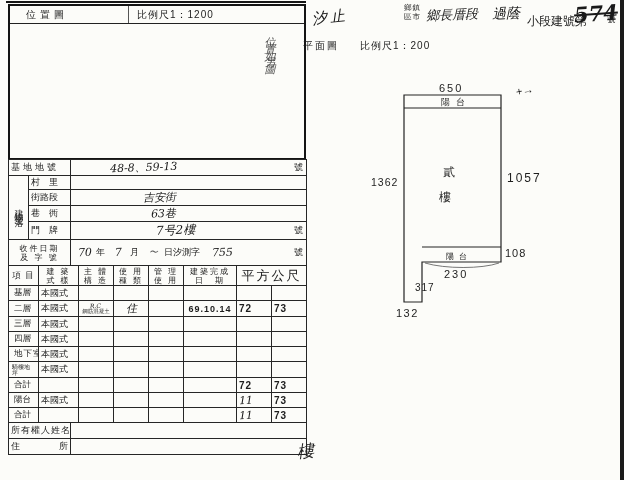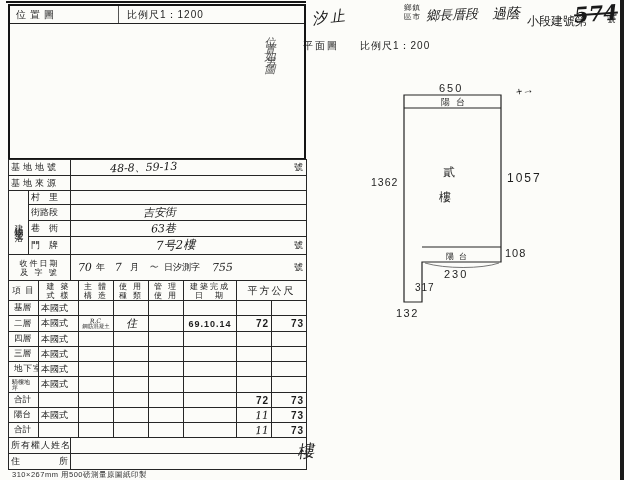--- a/index.html
+++ b/index.html
@@ -7,42 +7,42 @@
         font-family:"Liberation Sans","DejaVu Sans",sans-serif;color:#1c1c1c;}
   .hw{font-family:"DejaVu Serif","Liberation Serif",serif;font-style:italic;color:#1a1a1a;
       display:inline-block;transform:rotate(-2deg);}
   .stamp{font-weight:bold;letter-spacing:1px;}
   
   .edge-right{position:absolute;right:0;top:0;width:4px;height:480px;background:#1b1b1b;}
   .edge-top{position:absolute;left:6px;top:1px;width:300px;height:2px;background:#161616;}
   
   .map-box{position:absolute;left:8px;top:4px;width:298px;height:156px;border:2px solid #141414;box-sizing:border-box;}
   .map-header{height:17px;border-bottom:1px solid #222;display:flex;align-items:center;font-size:10px;}
-  .map-title{width:102px;padding-left:6px;letter-spacing:4px;border-right:1px solid #555;height:100%;display:flex;align-items:center;}
+  .map-title{width:102px;padding-left:16px;letter-spacing:4px;border-right:1px solid #555;height:100%;display:flex;align-items:center;}
   .map-scale{padding-left:8px;letter-spacing:1px;}
   .map-note{position:absolute;right:28px;top:22px;writing-mode:vertical-rl;font-size:11px;
             color:#4d4d4d;letter-spacing:7px;transform:none;}
   
   .form{position:absolute;left:8px;top:160px;width:298px;}
   table{border-collapse:collapse;width:298px;table-layout:fixed;margin-top:-1px;}
   td{border:1px solid #262626;font-size:9px;padding:0 2px;overflow:hidden;white-space:nowrap;vertical-align:middle;}
   .lbl{letter-spacing:3px;}
   td.flex{padding:0 3px;}
   td.flex > .inner{display:flex;align-items:center;width:100%;}
   .unit{margin-left:auto;letter-spacing:0;}
   .vgroup{writing-mode:vertical-rl;letter-spacing:3px;text-align:center;font-size:9px;padding:0;}
   .hw-val{font-size:11px;}
   .two-line{line-height:9px;font-size:8px;letter-spacing:2px;text-align:center;white-space:normal;padding:0;}
   .floors td{height:14px;}
   .floors .fl{display:flex;justify-content:space-between;padding:0 3px;font-size:8.5px;}
   .floors .fl3{justify-content:flex-start;letter-spacing:1px;}
   .floors .fl4{font-size:6px;white-space:normal;line-height:6px;letter-spacing:0;display:block;padding:1px 1px;}
   .struct{font-size:5.5px;line-height:5.5px;white-space:normal;text-align:center;color:#333;}
   .datecell{font-size:9px;text-align:center;}
-  .areacell{text-align:right;font-size:10px;}
+  .areacell{text-align:left;font-size:10px;}
   .owner td{height:15px;margin-left:16px;}
   .caption{position:absolute;left:12px;top:470px;font-size:7.5px;letter-spacing:0.5px;color:#2f2f2f;white-space:nowrap;}
   
   .abs{position:absolute;}
   .stacked{font-size:7.5px;line-height:8.5px;letter-spacing:1px;color:#222;}
   .big-num{font-size:21px;font-weight:bold;transform:rotate(-4deg);text-decoration:line-through;}
   .plan-note{font-size:17px;transform:rotate(-6deg);color:#222;}
   svg text{fill:#1d1d1d;font-family:"Liberation Sans","DejaVu Sans",sans-serif;}
 </style>
 </head>
@@ -70,24 +70,20 @@
         </colgroup>
       <tbody>
           <tr style="height:16px">
         <td class="lbl">基地地號</td>
         <td class="flex">
           <span class="inner">
             <span class="hw hw-val" style="margin-left:36px">48-8、59-13</span>
             <span class="unit">號</span>
           </span>
         </td>
-      </tr>
-      <tr style="height:15px">
-        <td class="lbl">基地來源</td>
-        <td></td>
       </tr>
     </tbody>
       </table>
 
     <table>
       <colgroup>
           <col style="width:20px">
           <col style="width:42px">
           <col style="width:236px">
         </colgroup>
@@ -157,21 +153,21 @@
           <col style="width:35px">
       </colgroup>
       <tbody>
           <tr style="height:20px">
         <td style="font-size:8.5px;text-align:center;letter-spacing:1px">項 目</td>
         <td class="two-line"><span>建 築</span><br><span>式 樣</span></td>
         <td class="two-line"><span>主 體</span><br><span>構 造</span></td>
         <td class="two-line"><span>使 用</span><br><span>種 類</span></td>
         <td class="two-line"><span>管 理</span><br><span>使 用</span></td>
         <td class="two-line"><span>建築完成</span><br><span>日　期</span></td>
-        <td colspan="2" style="font-size:10px;text-align:center;letter-spacing:2px">平方公尺</td>
+        <td colspan="2" style="font-size:13px;text-align:center;letter-spacing:2px">平方公尺</td>
       </tr>
 
       <tr>
         <td>
               <span class="fl">基層</span>
             </td>
         <td>本國式</td>
         <td></td>
             <td></td>
             <td></td>
@@ -186,33 +182,33 @@
         <td>本國式</td>
         <td class="struct"><span class="hw" style="font-size:6px">R.C</span><br><span>鋼筋混凝土</span></td>
         <td style="text-align:center"><span class="hw hw-val">住</span></td>
         <td></td>
         <td class="datecell stamp">69.10.14</td>
         <td class="areacell stamp">72</td>
         <td class="areacell stamp">73</td>
       </tr>
       <tr>
         <td>
+              <span class="fl">三層</span>
+            </td>
+        <td>本國式</td>
+        <td></td>
+            <td></td>
+            <td></td>
+            <td></td>
+            <td></td>
+            <td></td>
+      </tr>
+      <tr>
+        <td>
               <span class="fl">四層</span>
-            </td>
-        <td>本國式</td>
-        <td></td>
-            <td></td>
-            <td></td>
-            <td></td>
-            <td></td>
-            <td></td>
-      </tr>
-      <tr>
-        <td>
-              <span class="fl">三層</span>
             </td>
         <td>本國式</td>
         <td></td>
             <td></td>
             <td></td>
             <td></td>
             <td></td>
             <td></td>
       </tr>
       <tr>
@@ -290,21 +286,20 @@
       </tr>
       <tr>
         <td class="lbl">住　　　所</td>
         <td></td>
       </tr>
 
     </tbody>
       </table>
   </div>
 
-  <div class="caption">310×267mm 用500磅測量原圖紙印製</div>
 
   <span class="abs hw" style="left:312px;top:8px;font-size:15px;letter-spacing:3px;transform:rotate(-6deg)">汐止</span>
   <div class="abs stacked" style="left:404px;top:4px">
     <span>鄉鎮</span><br>
     <span>區市</span>
   </div>
   <span class="abs hw" style="left:426px;top:6px;font-size:13px">鄉長厝段</span>
   <span class="abs hw" style="left:492px;top:5px;font-size:14px">過蔭</span>
   <span class="abs" style="left:527px;top:13px;font-size:12px">小段建號第</span>
   <span class="abs hw big-num" style="left:574px;top:1px">574</span>

